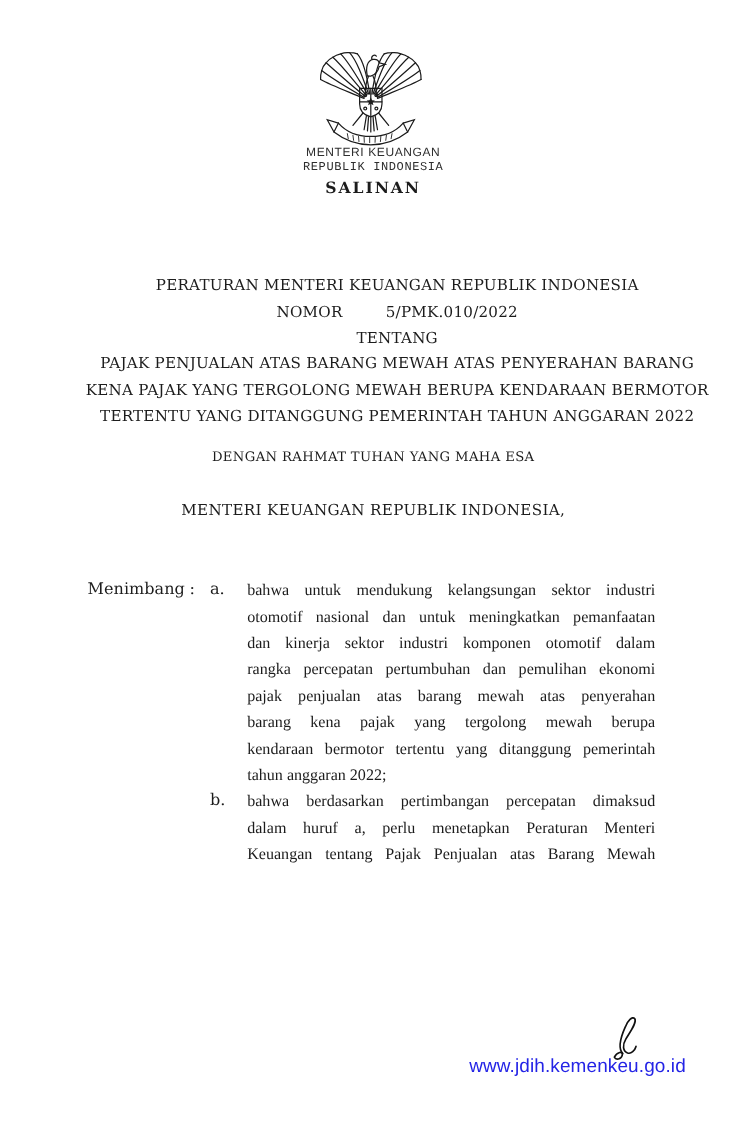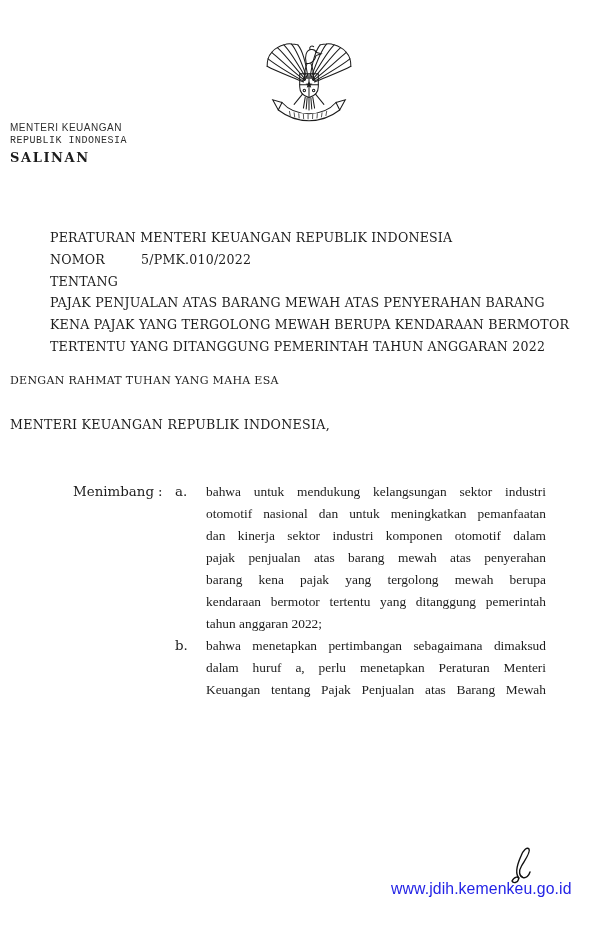--- a/index.html
+++ b/index.html
@@ -5,21 +5,21 @@
   html,body { margin:0; padding:0; background:#e8e8e8; }
   .page {
     position:relative;
     width:612px; height:936px;
     margin:0 auto;
     background:#ffffff;
     font-family:"DejaVu Serif", serif;
     color:#1c1c1c;
     overflow:hidden;
   }
-  .abs-center { position:absolute; left:0; right:0; text-align:left;padding-left:10px; }
+  .abs-center { position:absolute; left:0; right:0; text-align:center;padding-left:10px; }
 
   
   .emblem { position:absolute; left:260px; top:43px; width:98px; height:80px; }
   .ministry-line1 { top:122px; font-family:"Liberation Sans", sans-serif; font-size:10px; letter-spacing:0.5px; color:#2e2e2e; }
   .ministry-line2 { top:135px; font-family:Liberation Mono, monospace; font-size:10px; letter-spacing:0.5px; color:#2e2e2e; }
   .salinan { top:150px; font-size:13px; font-weight:bold; letter-spacing:1.6px; }
 
   
   .title-block { top:227px; font-size:12.6px; line-height:21.8px; letter-spacing:0.2px; font-weight:500;margin-left:40px; }
   .title-block div { white-space:nowrap; }
@@ -121,31 +121,32 @@
     <div class="c-label">Menimbang</div>
     <div class="c-colon">:</div>
     <div class="c-items">
 
       <div class="c-item">
         <div class="c-marker">a.</div>
         <div class="c-text">
           <div class="jline">bahwa untuk mendukung kelangsungan sektor industri</div>
           <div class="jline">otomotif nasional dan untuk meningkatkan pemanfaatan</div>
           <div class="jline">dan kinerja sektor industri komponen otomotif dalam</div>
+          <div class="jline">rangka percepatan pertumbuhan dan pemulihan ekonomi</div>
           <div class="jline">pajak penjualan atas barang mewah atas penyerahan</div>
           <div class="jline">barang kena pajak yang tergolong mewah berupa</div>
           <div class="jline">kendaraan bermotor tertentu yang ditanggung pemerintah</div>
           <div class="jline end">tahun anggaran 2022;</div>
         </div>
       </div>
 
       <div class="c-item">
         <div class="c-marker">b.</div>
         <div class="c-text">
-          <div class="jline">bahwa menetapkan pertimbangan sebagaimana dimaksud</div>
+          <div class="jline">bahwa berdasarkan pertimbangan percepatan dimaksud</div>
           <div class="jline">dalam huruf a, perlu menetapkan Peraturan Menteri</div>
           <div class="jline">Keuangan tentang Pajak Penjualan atas Barang Mewah</div>
 
         </div>
       </div>
 
     </div>
   </div>
 
   <svg class="paraf" viewBox="0 0 26 40" fill="none" stroke="#111111" stroke-width="1.4" stroke-linecap="round">

